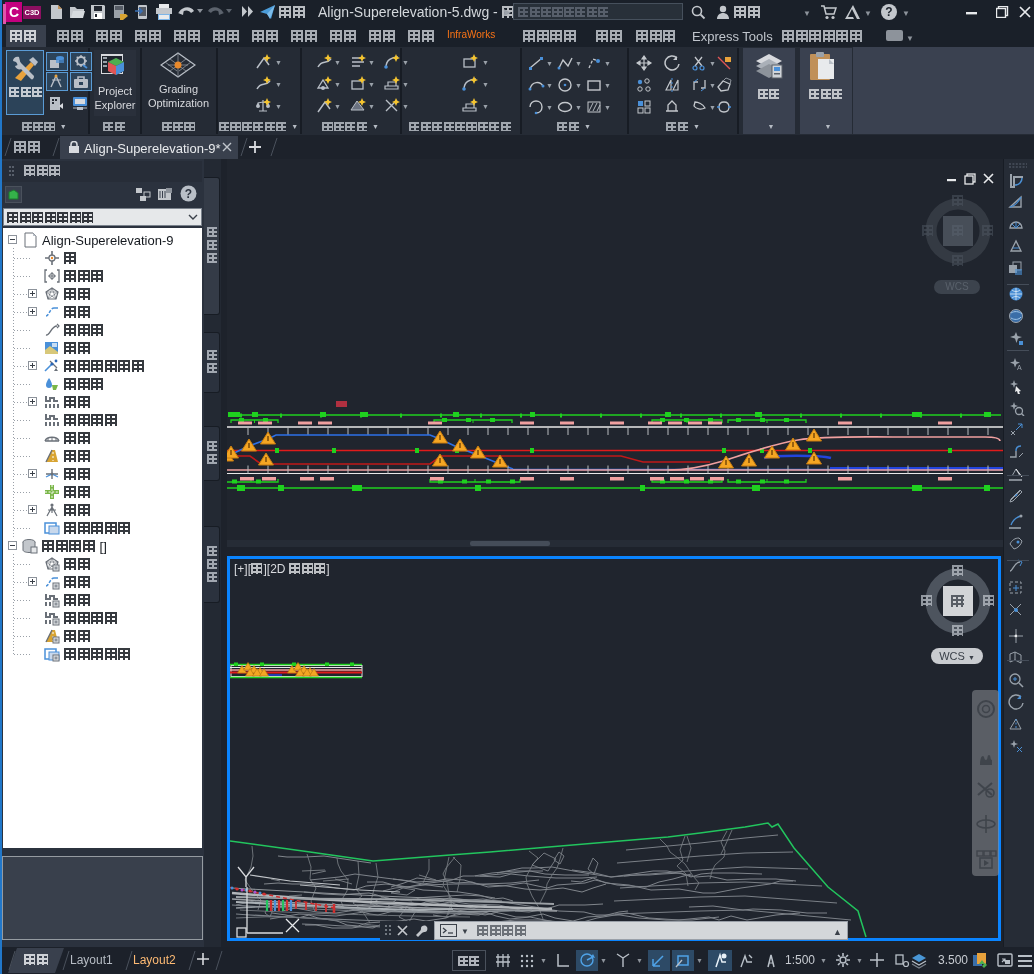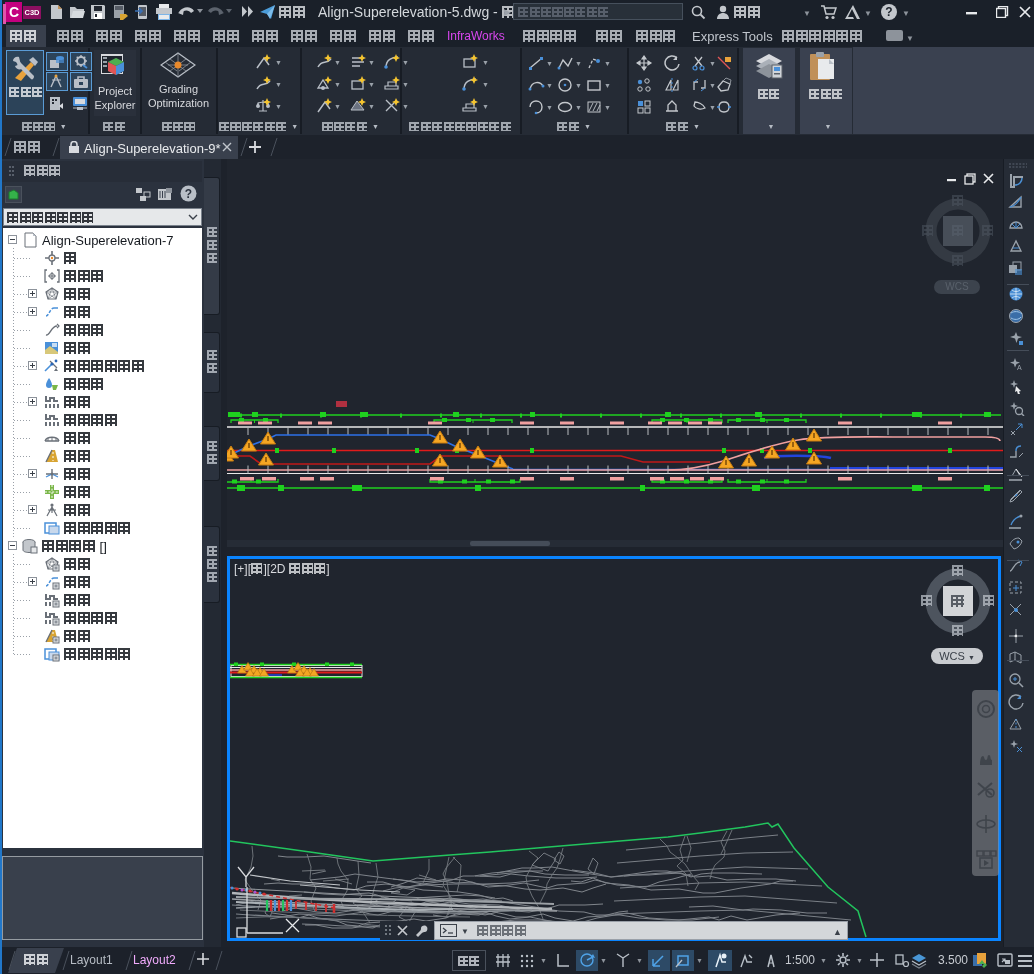--- a/index.html
+++ b/index.html
@@ -114,21 +114,21 @@
 <div class="abs" style="left:57px;top:29px;color:#c0c5cc;font-size:13px;white-space:nowrap"><i class="c"></i><i class="c"></i></div>
 <div class="abs" style="left:96px;top:29px;color:#c0c5cc;font-size:13px;white-space:nowrap"><i class="c"></i><i class="c"></i></div>
 <div class="abs" style="left:135px;top:29px;color:#c0c5cc;font-size:13px;white-space:nowrap"><i class="c"></i><i class="c"></i></div>
 <div class="abs" style="left:174px;top:29px;color:#c0c5cc;font-size:13px;white-space:nowrap"><i class="c"></i><i class="c"></i></div>
 <div class="abs" style="left:213px;top:29px;color:#c0c5cc;font-size:13px;white-space:nowrap"><i class="c"></i><i class="c"></i></div>
 <div class="abs" style="left:252px;top:29px;color:#c0c5cc;font-size:13px;white-space:nowrap"><i class="c"></i><i class="c"></i></div>
 <div class="abs" style="left:291px;top:29px;color:#c0c5cc;font-size:13px;white-space:nowrap"><i class="c"></i><i class="c"></i></div>
 <div class="abs" style="left:330px;top:29px;color:#c0c5cc;font-size:13px;white-space:nowrap"><i class="c"></i><i class="c"></i></div>
 <div class="abs" style="left:369px;top:29px;color:#c0c5cc;font-size:13px;white-space:nowrap"><i class="c"></i><i class="c"></i></div>
 <div class="abs" style="left:408px;top:29px;color:#c0c5cc;font-size:13px;white-space:nowrap"><i class="c"></i><i class="c"></i></div>
-<div class="abs" style="left:447px;top:29px;color:#d946ef;font-size:12px;white-space:nowrap">InfraWorks</div>
+<div class="abs" style="left:447px;top:29px;color:#f97316;font-size:10px;white-space:nowrap">InfraWorks</div>
 <div class="abs" style="left:523px;top:29px;color:#c0c5cc;font-size:13px;white-space:nowrap"><i class="c"></i><i class="c"></i><i class="c"></i><i class="c"></i></div>
 <div class="abs" style="left:596px;top:29px;color:#c0c5cc;font-size:13px;white-space:nowrap"><i class="c"></i><i class="c"></i></div>
 <div class="abs" style="left:636px;top:29px;color:#c0c5cc;font-size:13px;white-space:nowrap"><i class="c"></i><i class="c"></i><i class="c"></i></div>
 <div class="abs" style="left:692px;top:29px;color:#c0c5cc;font-size:13px;white-space:nowrap">Express Tools</div>
 <div class="abs" style="left:782px;top:29px;color:#c0c5cc;font-size:13px;white-space:nowrap"><i class="c"></i><i class="c"></i><i class="c"></i><i class="c"></i><i class="c"></i><i class="c"></i></div>
 <div class="abs" style="left:886px;top:30px;width:17px;height:11px;background:#8d939b;border-radius:2px"></div>
 <div class="abs" style="left:906px;top:34px;color:#8d939b;font-size:8px">▼</div>
 <div class="abs" style="left:0;top:47px;width:1034px;height:88px;background:#252b35"></div>
 <div class="abs" style="left:853px;top:47px;width:181px;height:87px;background:#3a4150"></div>
 <div class="abs" style="left:88px;top:48px;width:2px;height:86px;background:#171c24"></div>
@@ -520,21 +520,21 @@
 <div class="abs" style="left:13px;top:248px;width:1px;height:290px;background:repeating-linear-gradient(180deg,#9aa0a8 0 1px,transparent 1px 3px)"></div>
 <div class="abs" style="left:13px;top:554px;width:1px;height:102px;background:repeating-linear-gradient(180deg,#9aa0a8 0 1px,transparent 1px 3px)"></div>
 <svg class="abs" style="left:8px;top:235px" width="10" height="10" viewBox="0 0 10 10">
     <rect x="0.5" y="0.5" width="8" height="8" fill="#fff" stroke="#8d939b"></rect>
     <path d="M2 4.5h5" stroke="#3a4049"></path>
   </svg>
 <svg class="abs" style="left:22px;top:232px" width="16" height="16" viewBox="0 0 16 16">
     <path d="M3 1h8l3 3v11H3z" fill="#fff" stroke="#6a7078"></path>
     <path d="M11 1l3 3h-3z" fill="#b9bfc7"></path>
   </svg>
-<div class="abs" style="left:42px;top:233px;color:#14181e;font-size:13px;white-space:nowrap">Align-Superelevation-7</div>
+<div class="abs" style="left:42px;top:233px;color:#14181e;font-size:13px;white-space:nowrap">Align-Superelevation-9</div>
 <div class="abs" style="left:14px;top:258px;width:16px;height:1px;background:repeating-linear-gradient(90deg,#9aa0a8 0 1px,transparent 1px 3px)"></div>
 <svg class="abs" style="left:44px;top:250px" width="16" height="16" viewBox="0 0 16 16">
     <circle cx="8" cy="8" r="3" fill="none" stroke="#6a7078" stroke-width="1.3"></circle>
     <path d="M8 1v4M8 11v4M1 8h4M11 8h4" stroke="#6a7078" stroke-width="1.6"></path>
     <circle cx="8" cy="8" r="1.2" fill="#e8892c"></circle>
   </svg>
 <div class="abs" style="left:64px;top:251px;color:#14181e;font-size:13px;white-space:nowrap"><i class="c"></i></div>
 <div class="abs" style="left:14px;top:276px;width:16px;height:1px;background:repeating-linear-gradient(90deg,#9aa0a8 0 1px,transparent 1px 3px)"></div>
 <svg class="abs" style="left:44px;top:268px" width="16" height="16" viewBox="0 0 16 16">
     <path d="M3 2H1v12h2M13 2h2v12h-2" stroke="#6a7078" stroke-width="1.3" fill="none"></path>
@@ -1302,21 +1302,21 @@
   </svg>
 <div class="abs" style="left:1007px;top:284px;width:22px;height:1px;background:#454d59"></div>
 <div class="abs" style="left:1007px;top:350px;width:22px;height:1px;background:#454d59"></div>
 <div class="abs" style="left:1007px;top:475px;width:22px;height:1px;background:#454d59"></div>
 <div class="abs" style="left:1007px;top:560px;width:22px;height:1px;background:#454d59"></div>
 <div class="abs" style="left:1007px;top:660px;width:22px;height:1px;background:#454d59"></div>
 <div class="abs" style="left:0;top:947px;width:1034px;height:27px;background:#1c212a"></div>
 <div class="abs" style="left:8px;top:948px;width:56px;height:25px;background:#39404d;clip-path:polygon(9px 0,100% 0,calc(100% - 9px) 100%,0 100%)"></div>
 <div class="abs" style="left:24px;top:953px;color:#e9ebee;font-size:12px"><i class="c"></i><i class="c"></i></div>
 <div class="abs" style="left:70px;top:953px;color:#b6bcc4;font-size:12px">Layout1</div>
-<div class="abs" style="left:133px;top:953px;color:#f0abfc;font-size:12px">Layout2</div>
+<div class="abs" style="left:133px;top:953px;color:#fdba74;font-size:12px">Layout2</div>
 <svg class="abs" style="left:196px;top:952px" width="14" height="14" viewBox="0 0 14 14">
     <path d="M7 1v12M1 7h12" stroke="#d8dade" stroke-width="1.6"></path>
   </svg>
 <svg class="abs" style="left:8px;top:950px" width="8" height="21" viewBox="0 0 8 21">
     <path d="M7 1L1 20" stroke="#4a515c" stroke-width="1"></path>
   </svg>
 <svg class="abs" style="left:62px;top:950px" width="8" height="21" viewBox="0 0 8 21">
     <path d="M7 1L1 20" stroke="#4a515c" stroke-width="1"></path>
   </svg>
 <svg class="abs" style="left:125px;top:950px" width="8" height="21" viewBox="0 0 8 21">

